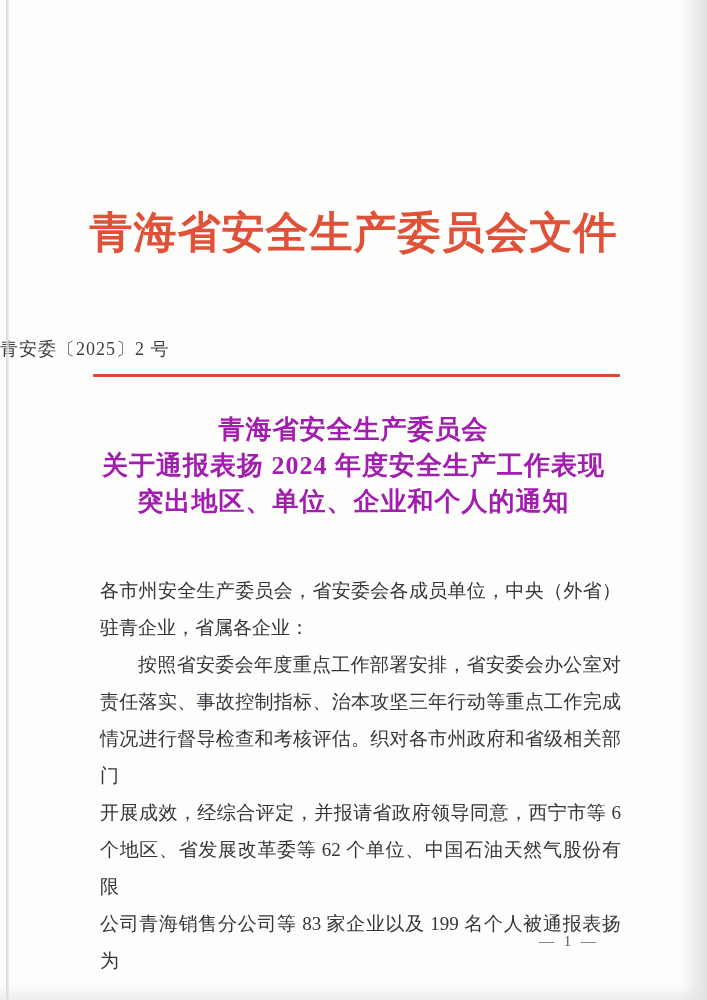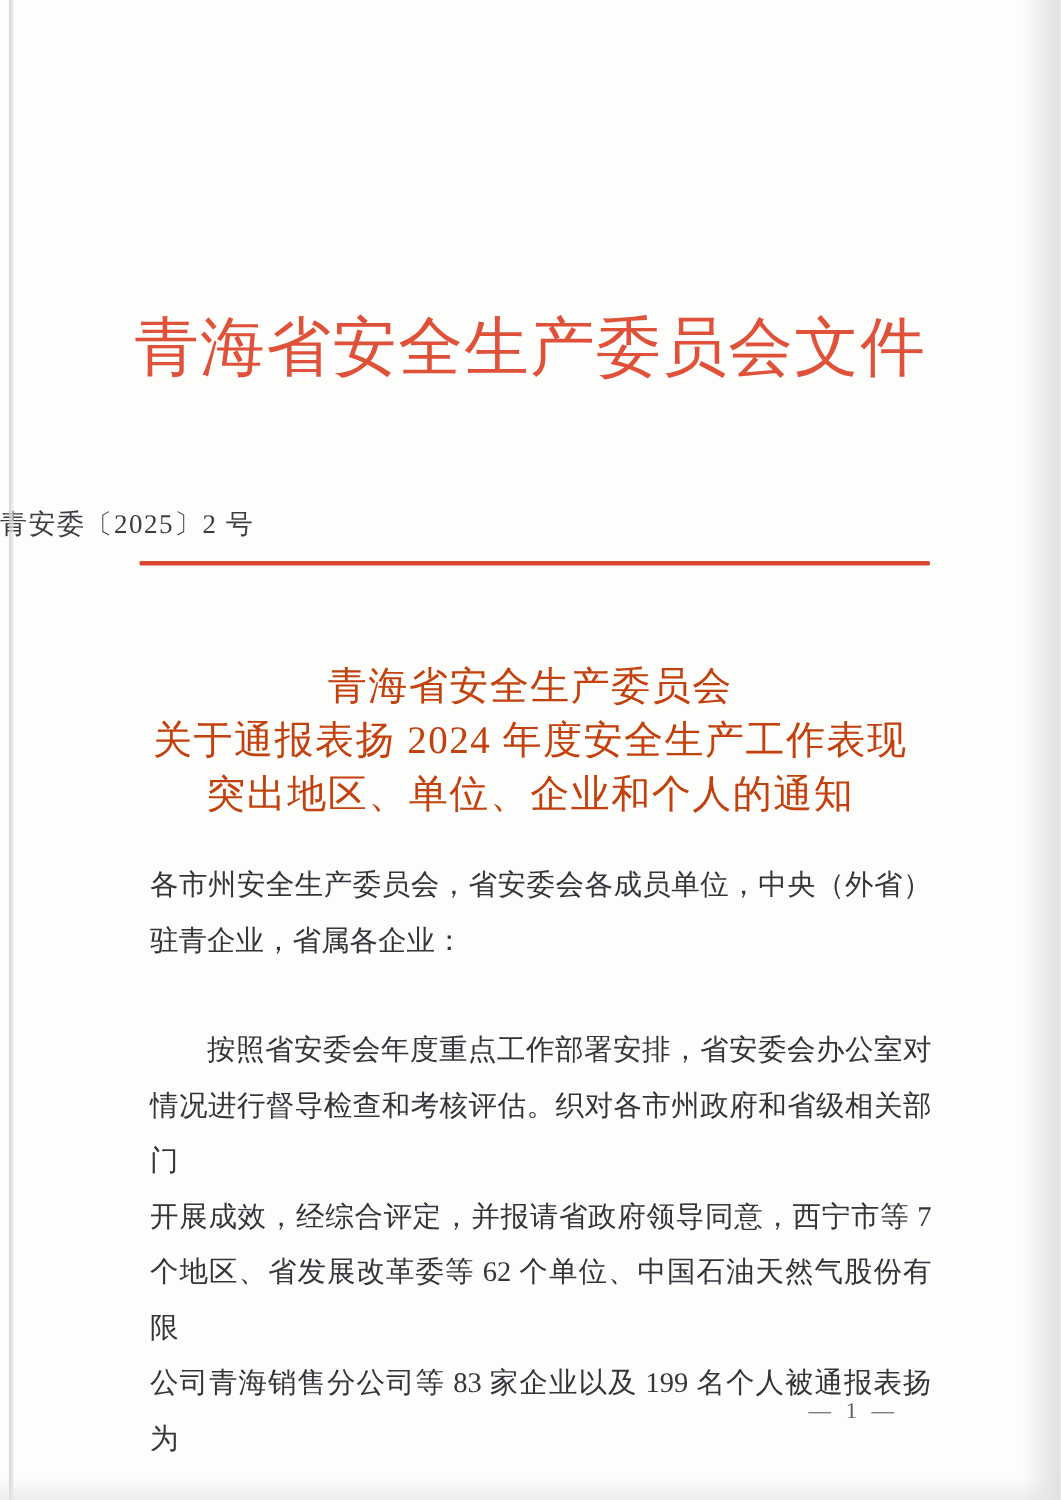--- a/index.html
+++ b/index.html
@@ -34,21 +34,21 @@
     background: linear-gradient(to top, #e3e3e1, rgba(253,253,252,0));
     opacity: .6;
   }
   .red-header {
     position: absolute;
     top: 200px; left: 0;
     width: 100%; height: 66px;
     line-height: 66px;
     text-align: center;
     font-size: 43px;
-    font-weight: normal;
+    font-weight: bold;
     color: #e0513a;
     letter-spacing: 1px;
   }
   .doc-number {
     position: absolute;
     top: 336px; left: 0;
     width: 100%;
     text-align: left;
     font-size: 18px;
     line-height: 26px;
@@ -57,48 +57,47 @@
   }
   .red-divider {
     position: absolute;
     top: 374px; left: 93px;
     width: 527px; height: 3px;
     background: #d8482f;
     border-radius: 1px;
   }
   .title-block {
     position: absolute;
-    top: 440px; left: 0;
+    top: 412px; left: 0;
     width: 100%;
     text-align: center;
     font-size: 26px;
     line-height: 36px;
-    font-weight: normal;
-    color: #c2410c;
+    font-weight: bold;
+    color: #a21caf;
     letter-spacing: 1px;
   }
   .body-block {
     position: absolute;
     top: 572px; left: 100px;
     width: 521px;
     font-size: 19px;
     line-height: 37px;
     color: #34353b;
   }
   .body-line {
     text-align: justify;
     text-align-last: justify;
   }
   .body-line.short {
     text-align: center;
     text-align-last: left;
   }
   .body-line.indent {
     text-indent: 2em;
-    margin-top: 36px;
   }
   .page-footer {
     position: absolute;
     top: 930px; right: 108px;
     font-size: 15px;
     line-height: 22px;
     color: #5c6066;
     letter-spacing: 3px;
   }
 </style>
@@ -116,22 +115,23 @@
   <div class="title-block">
     <div>青海省安全生产委员会</div>
     <div>关于通报表扬 2024 年度安全生产工作表现</div>
     <div>突出地区、单位、企业和个人的通知</div>
   </div>
 
   <div class="body-block">
     <div class="body-line">各市州安全生产委员会，省安委会各成员单位，中央（外省）</div>
     <div class="body-line short">驻青企业，省属各企业：</div>
     <div class="body-line indent">按照省安委会年度重点工作部署安排，省安委会办公室对</div>
+    <div class="body-line">责任落实、事故控制指标、治本攻坚三年行动等重点工作完成</div>
     <div class="body-line">情况进行督导检查和考核评估。织对各市州政府和省级相关部门</div>
-    <div class="body-line">开展成效，经综合评定，并报请省政府领导同意，西宁市等 7</div>
+    <div class="body-line">开展成效，经综合评定，并报请省政府领导同意，西宁市等 6</div>
     <div class="body-line">个地区、省发展改革委等 62 个单位、中国石油天然气股份有限</div>
     <div class="body-line">公司青海销售分公司等 83 家企业以及 199 名个人被通报表扬为</div>
   </div>
 
   <div class="page-footer">— 1 —</div>
 
   <div class="edge-left"></div>
   <div class="edge-right"></div>
   <div class="edge-bottom"></div>
 

